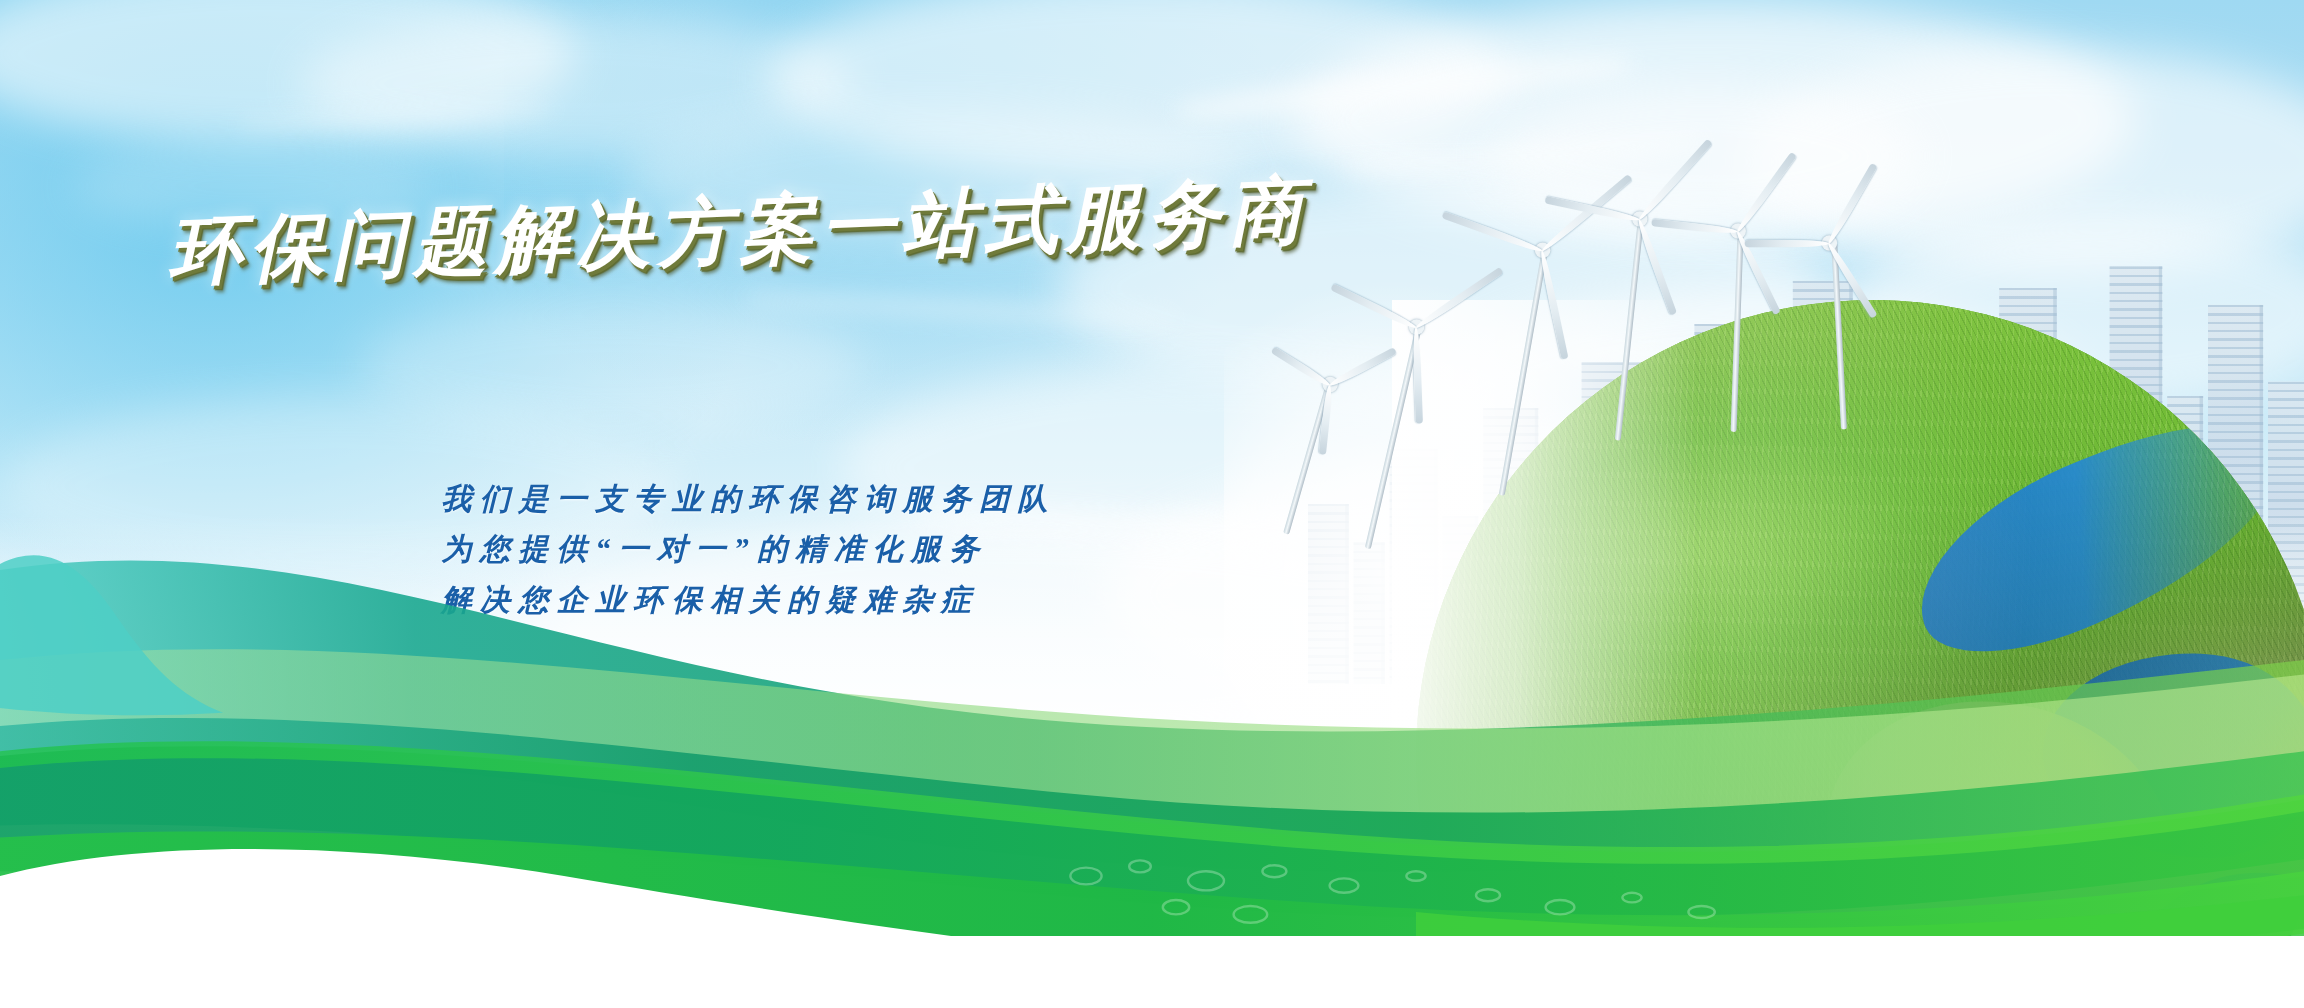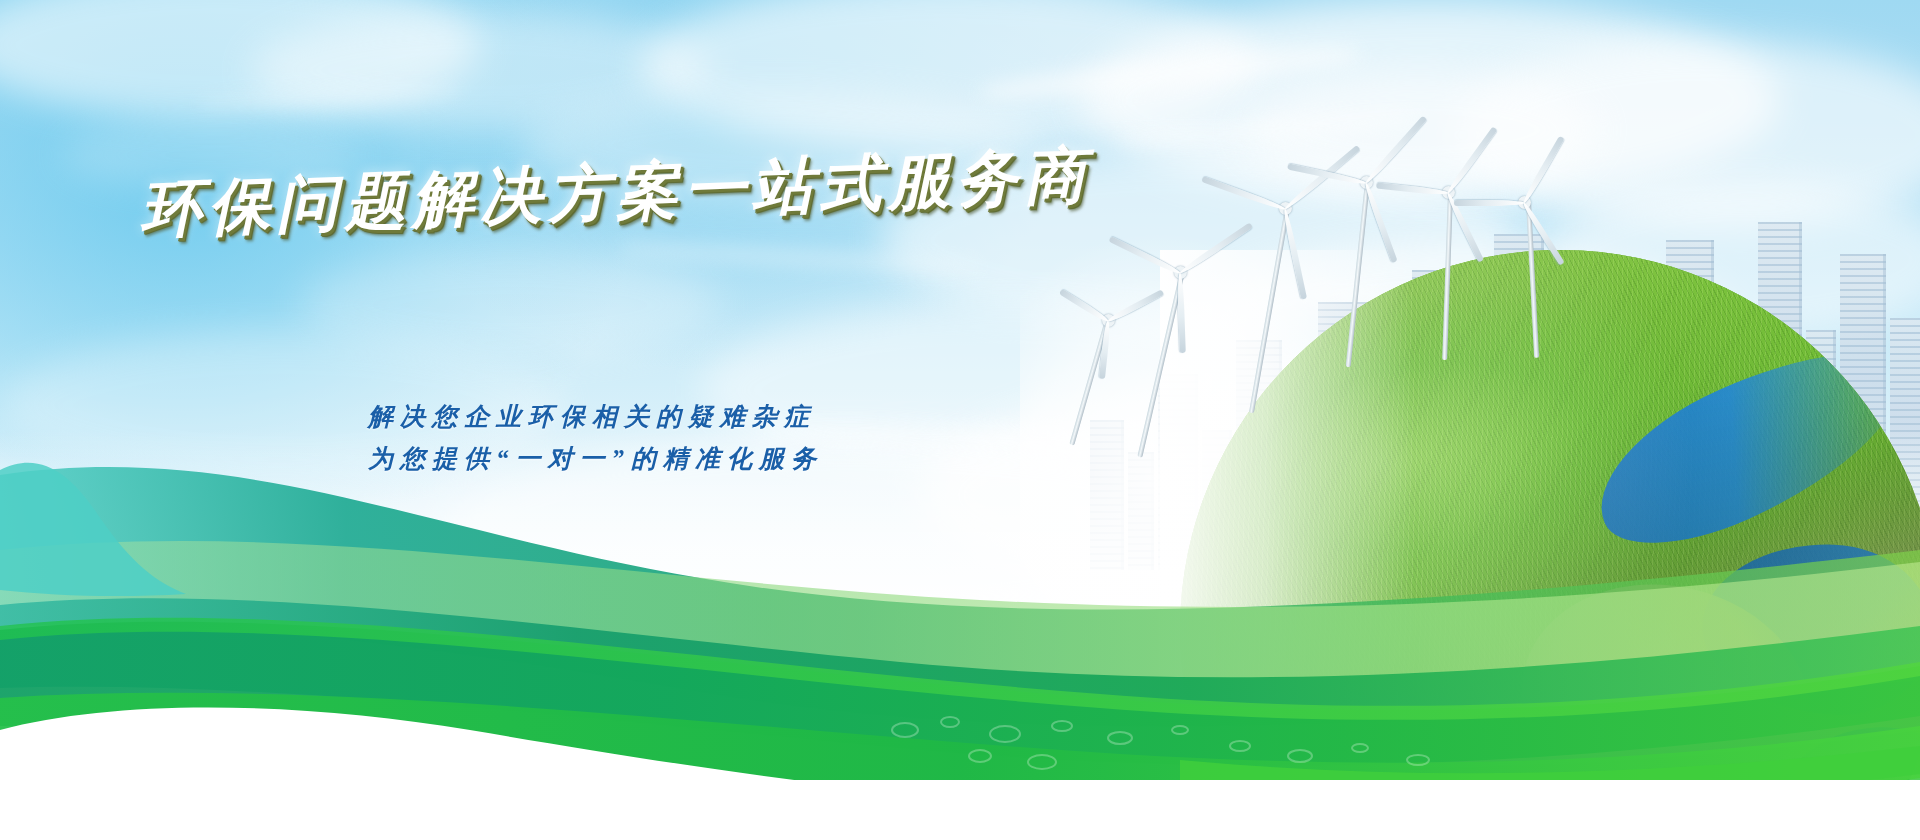--- a/index.html
+++ b/index.html
@@ -296,22 +296,23 @@
     <div class="mast" style="height:156px;top:30px;transform:rotate(-3deg);"></div>
     <div class="hub" style="left:52px;top:24px;"></div>
     <div class="blade" style="left:58px;top:28px;width:76px;transform:rotate(-60deg);"></div>
     <div class="blade" style="left:58px;top:28px;width:72px;transform:rotate(58deg);"></div>
     <div class="blade" style="left:58px;top:28px;width:70px;transform:rotate(180deg);"></div>
   </div>
 
   <div id="headline">环保问题解决方案一站式服务商</div>
 
   <div id="subtitle">
+    <div>我们是一支专业的环保咨询服务团队</div>
+    <div>为您提供“一对一”的精准化服务</div>
     <div>解决您企业环保相关的疑难杂症</div>
-    <div>为您提供“一对一”的精准化服务</div>
   </div>
 
   <div class="waves">
     <svg width="1920" height="410" viewBox="0 0 1920 410" xmlns="http://www.w3.org/2000/svg">
       <defs>
         <linearGradient id="gTealA" x1="0" y1="0" x2="1" y2="0">
           <stop offset="0" stop-color="#4ecdc4" stop-opacity=".85"></stop>
           <stop offset="0.18" stop-color="#1aa890" stop-opacity=".90"></stop>
           <stop offset="0.45" stop-color="#12a06e" stop-opacity=".88"></stop>
           <stop offset="0.72" stop-color="#3cb85a" stop-opacity=".80"></stop>

